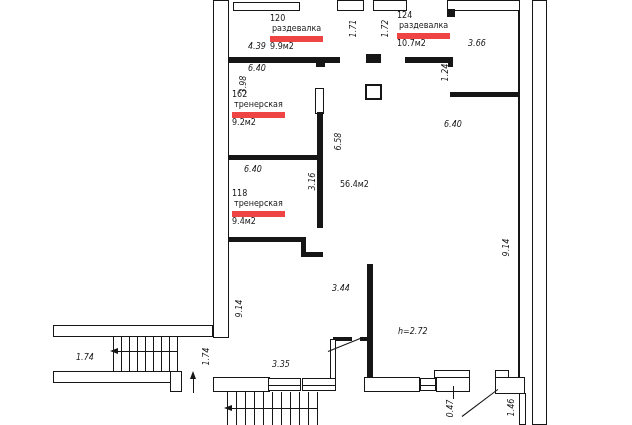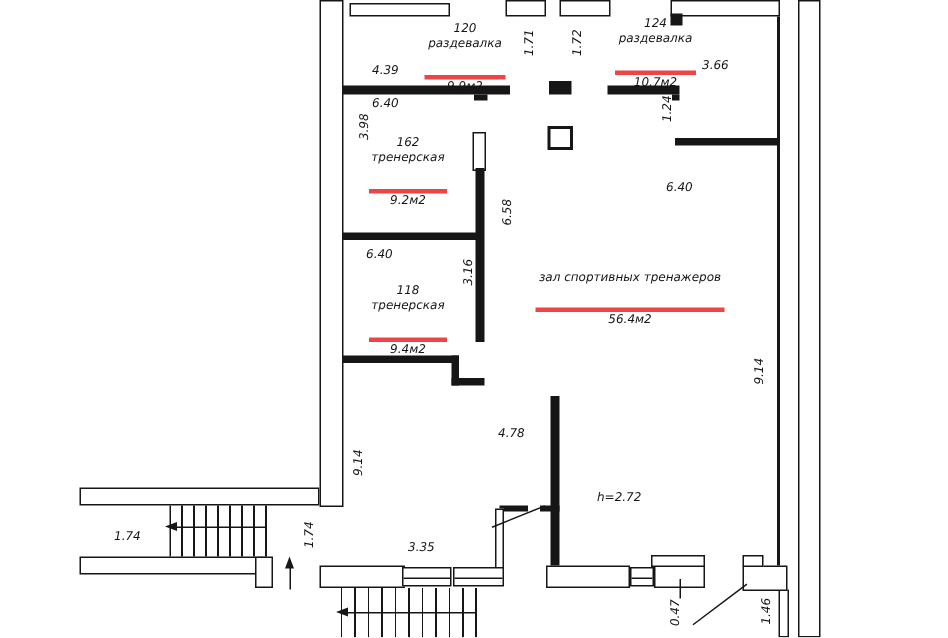--- a/index.html
+++ b/index.html
@@ -6,22 +6,22 @@
   .plan{position:relative;width:632px;height:425px;background:#fff;overflow:hidden;
         font-family:"DejaVu Sans",sans-serif;color:#161616;}
   
   .w{position:absolute;background:#161616;}
   
   .hw{position:absolute;background:#fff;border:1.5px solid #161616;box-sizing:border-box;}
   
   .win{position:absolute;background:#fff;border:1.2px solid #161616;box-sizing:border-box;}
   .win::after{content:"";position:absolute;left:0;right:0;top:50%;border-top:1px solid #161616;}
   .col{position:absolute;background:#fff;border:2px solid #161616;box-sizing:border-box;}
-  .room-label{position:absolute;text-align:center;font-style:italic;font-size:8px;line-height:1.3;}
-  .room-label .nm{display:inline-block;border-bottom:3px solid #ef4444;padding:0 2px 15px;white-space:nowrap;}
+  .room-label{position:absolute;font-size:8px;line-height:1.3;}
+  .room-label .nm{display:inline-block;border-bottom:6px solid #ef4444;padding:0 2px 1px;white-space:nowrap;}
   .room-label div{white-space:nowrap;}
   .dim{position:absolute;font-style:italic;font-size:8px;white-space:nowrap;}
   .rot{width:34px;text-align:center;transform:rotate(-90deg);transform-origin:center;}
   .stairs-h{position:absolute;background:repeating-linear-gradient(to right,#161616 0 1px,transparent 1px 8px);}
   .stairs-b{position:absolute;background:repeating-linear-gradient(to right,#161616 0 1px,transparent 1px 9px);}
   .line{position:absolute;background:#161616;}
   .lead{position:absolute;height:1px;background:#161616;transform-origin:left center;}
   .arrL{position:absolute;width:0;height:0;border-top:3px solid transparent;border-bottom:3px solid transparent;border-right:8px solid #161616;}
   .arrU{position:absolute;width:0;height:0;border-left:3px solid transparent;border-right:3px solid transparent;border-bottom:8px solid #161616;}
 </style>
@@ -105,39 +105,38 @@
     <div>162</div>
     <span class="nm">тренерская</span>
     <div>9.2м2</div>
   </div>
   <div class="room-label" style="left:232px;top:189px;width:80px;">
     <div>118</div>
     <span class="nm">тренерская</span>
     <div>9.4м2</div>
   </div>
   <div class="room-label" style="left:340px;top:180px;width:160px;">
-    <span class="nm">зал спортивных тренажеров</span>
     <div>56.4м2</div>
   </div>
 
   <div class="dim" style="left:398px;top:327px;">h=2.72</div>
 
   <div class="dim" style="left:248px;top:42px;">4.39</div>
   <div class="dim" style="left:248px;top:64px;">6.40</div>
   <div class="dim rot" style="left:226px;top:80px;">3.98</div>
   <div class="dim rot" style="left:336px;top:24px;">1.71</div>
   <div class="dim rot" style="left:368px;top:24px;">1.72</div>
   <div class="dim" style="left:468px;top:39px;">3.66</div>
   <div class="dim rot" style="left:428px;top:68px;">1.24</div>
   <div class="dim" style="left:444px;top:120px;">6.40</div>
   <div class="dim rot" style="left:321px;top:137px;">6.58</div>
   <div class="dim rot" style="left:295px;top:177px;">3.16</div>
   <div class="dim" style="left:244px;top:165px;">6.40</div>
   <div class="dim rot" style="left:222px;top:304px;">9.14</div>
   <div class="dim rot" style="left:489px;top:243px;">9.14</div>
-  <div class="dim" style="left:332px;top:284px;">4.78</div>
+  <div class="dim" style="left:332px;top:284px;">3.44</div>
   <div class="dim" style="left:76px;top:353px;">1.74</div>
   <div class="dim rot" style="left:189px;top:352px;">1.74</div>
   <div class="dim" style="left:272px;top:360px;font-style:italic;">3.35</div>
   <div class="dim rot" style="left:433px;top:404px;">0.47</div>
   <div class="dim rot" style="left:494px;top:403px;">1.46</div>
 
 </div>
 
 </body></html>

